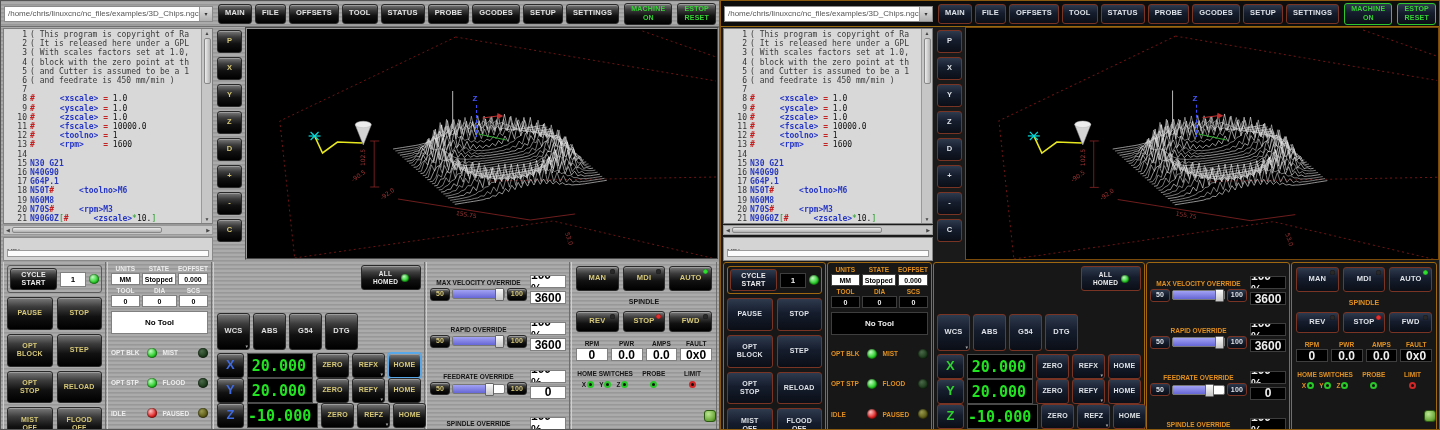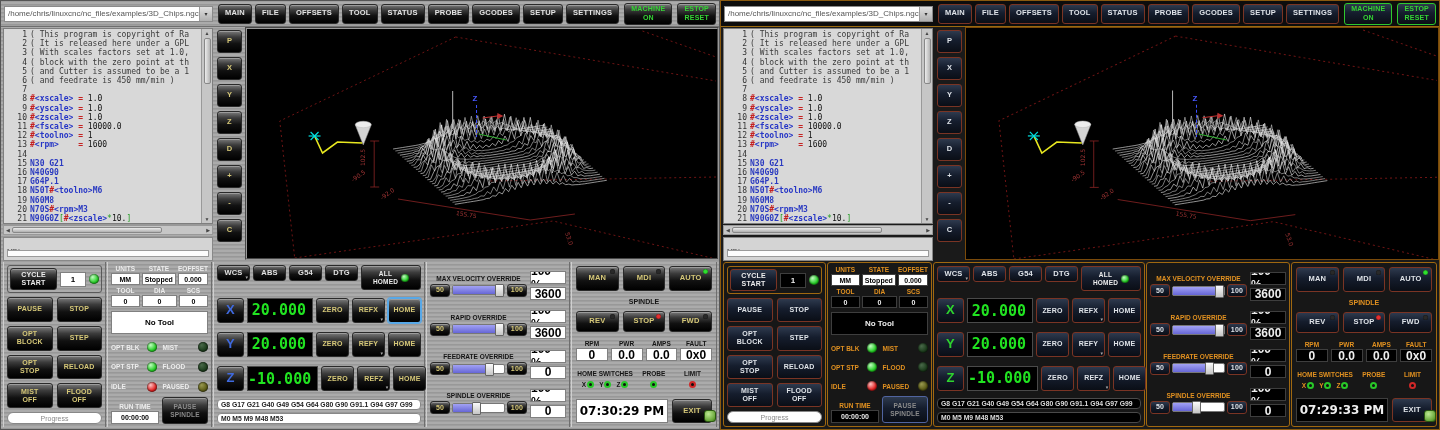--- a/index.html
+++ b/index.html
@@ -37,21 +37,21 @@
 
 .mid{height:233px;display:flex;flex:0 0 233px;}
 .leftcol{width:213px;flex:0 0 213px;display:flex;flex-direction:column;padding:1px 1px 2px 2px;}
 .gcode-frame{height:196px;display:flex;border:1px solid #7e7e7e;background:#d8d8d8;}
 .gcode{flex:1;overflow:hidden;font-family:"DejaVu Sans Mono",monospace;font-size:8px;line-height:9.2px;padding-top:1px;}
 .gl{display:flex;white-space:pre;min-height:9.2px;}
 .gn{width:26px;text-align:right;padding-right:3px;color:#333;flex:0 0 26px;}
 .gt{color:#111;}
 .tk-c{color:#3a3a3a;}
 .tk-r{color:#c42020;font-weight:bold;}
-.tk-b{color:#2636c6;font-weight:bold;}
+.tk-b{color:#2636c6;font-weight:bold;margin-left:25px;}
 .tk-n{color:#2a3ac0;font-weight:bold;}
 .tk-g{color:#1f9a1f;}
 .vscroll{width:11px;flex:0 0 11px;background:#c6c6c6;border-left:1px solid #999;display:flex;flex-direction:column;align-items:center;font-size:5px;color:#444;padding:1px 0;}
 .sarrow{line-height:6px;}
 .sarrow.down{margin-top:auto;}
 .sthumb{width:7px;height:46px;background:linear-gradient(90deg,#ececec,#b4b4b4);border:1px solid #888;border-radius:2px;margin:2px 0 0 0;}
 .hscroll{height:10px;flex:0 0 10px;background:#c6c6c6;border:1px solid #999;display:flex;align-items:center;font-size:5px;color:#444;padding:0 2px;margin-top:1px;}
 .sthumb-h{height:6px;width:150px;background:linear-gradient(180deg,#ececec,#b0b0b0);border:1px solid #888;border-radius:2px;margin-left:2px;}
 .hscroll .sarrow.right{margin-left:auto;}
 .mdi-box{flex:1;margin-top:2px;border:1px solid #888;background:#d4d4d4;position:relative;padding:2px 3px;}
@@ -107,21 +107,21 @@
 .runtime-row{display:flex;gap:3px;align-items:flex-end;}
 .rt-left{flex:1;display:flex;flex-direction:column;gap:1px;}
 .rt{height:13px;}
 .pause-spindle{width:46px;height:27px;flex:0 0 46px;}
 .pause-spindle .lbl{color:#8a8a8a!important;font-size:6.5px;}
 .dark .pause-spindle{border-color:#5064a0;}
 
 .dro-panel{width:212px;flex:0 0 212px;display:flex;flex-direction:column;padding:3px;gap:3px;}
 .dro-top{display:flex;gap:3px;}
 .dro-top-list{display:flex;gap:3px;flex:1;}
-.dro-tbtn{flex:1;height:16px;}
+.dro-tbtn{flex:1;height:37px;margin-top:48px;}
 .classic .dro-tbtn .lbl{color:#e0e0e0;}
 .allhomed{width:60px;flex:0 0 60px;height:25px;gap:3px;}
 .allhomed .lbl{color:#ececec!important;font-size:6.5px;}
 .axes{display:flex;flex-direction:column;flex:1;justify-content:space-around;}
 .axis-row{display:flex;gap:3px;height:25px;}
 .axis-letter{width:27px;flex:0 0 27px;}
 .axis-letter .lbl{font-size:13px;}
 .classic .axis-letter .lbl{color:#3f6ae0;}
 .dark .axis-letter .lbl{color:#2ed42e;}
 .dro-value{flex:1;background:#000;border:1px solid #4a4a4a;color:#21e421;font-family:"DejaVu Sans Mono",monospace;font-size:15px;font-weight:bold;display:flex;align-items:center;justify-content:flex-end;padding-right:6px;}

